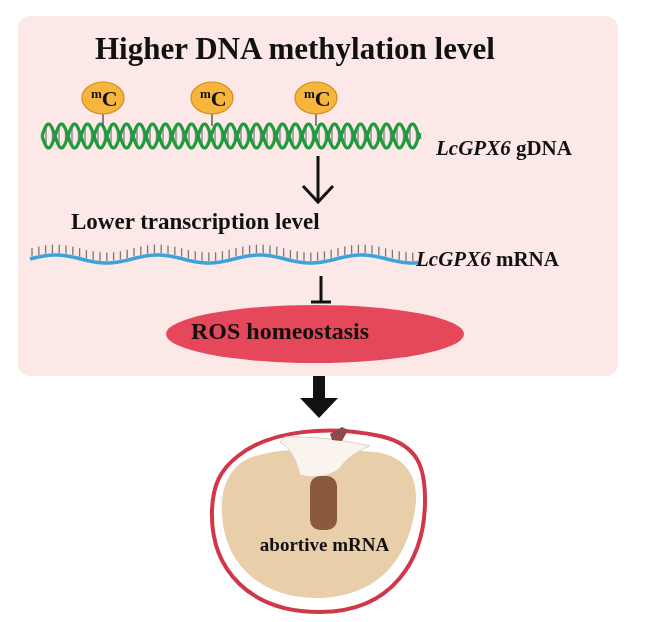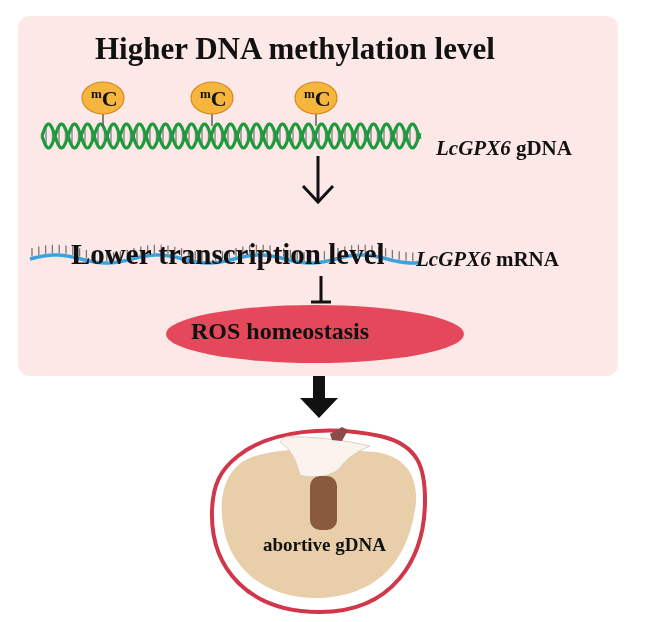--- a/index.html
+++ b/index.html
@@ -2,21 +2,21 @@
 <html><head>
 <meta charset="utf-8">
 <style>
   html, body { margin: 0; padding: 0; background: #ffffff; }
   body { width: 649px; height: 622px; position: relative; overflow: hidden;
          font-family: "Liberation Serif", "DejaVu Serif", serif; color: #111; }
   .panel { position: absolute; left: 18px; top: 16px; width: 600px; height: 360px;
            background: #fde8e8; border-radius: 12px; }
   .txt { position: absolute; font-weight: bold; white-space: nowrap; }
   .title1 { left: 53px; top: 31px; font-size: 31px; margin-left: 42px; }
-  .title2 { left: 71px; top: 209px; font-size: 29px; margin-top: 29px; }
+  .title2 { left: 71px; top: 209px; font-size: 23px; }
   .gene-label { font-size: 21px; margin-top: 12px; }
   .gene-label i { font-style: italic; }
   .gdna { left: 436px; top: 124px; }
   .mrna { left: 416px; top: 235px; }
   .ros-text { left: 0; width: 560px; text-align: center; top: 318px; font-size: 24px; }
   .seed-text { left: 0; width: 649px; text-align: center; top: 534px; font-size: 19px; }
   svg.art { position: absolute; left: 0; top: 0; }
 </style>
 </head>
 <body>
@@ -197,13 +197,13 @@
 <div class="txt title2">Lower transcription level</div>
 
 <div class="txt gene-label gdna">
   <i>LcGPX6</i><span> gDNA</span>
 </div>
 <div class="txt gene-label mrna">
   <i>LcGPX6</i><span> mRNA</span>
 </div>
 
 <div class="txt ros-text">ROS homeostasis</div>
-<div class="txt seed-text">abortive gDNA</div>
+<div class="txt seed-text">abortive mRNA</div>
 
 </body></html>

